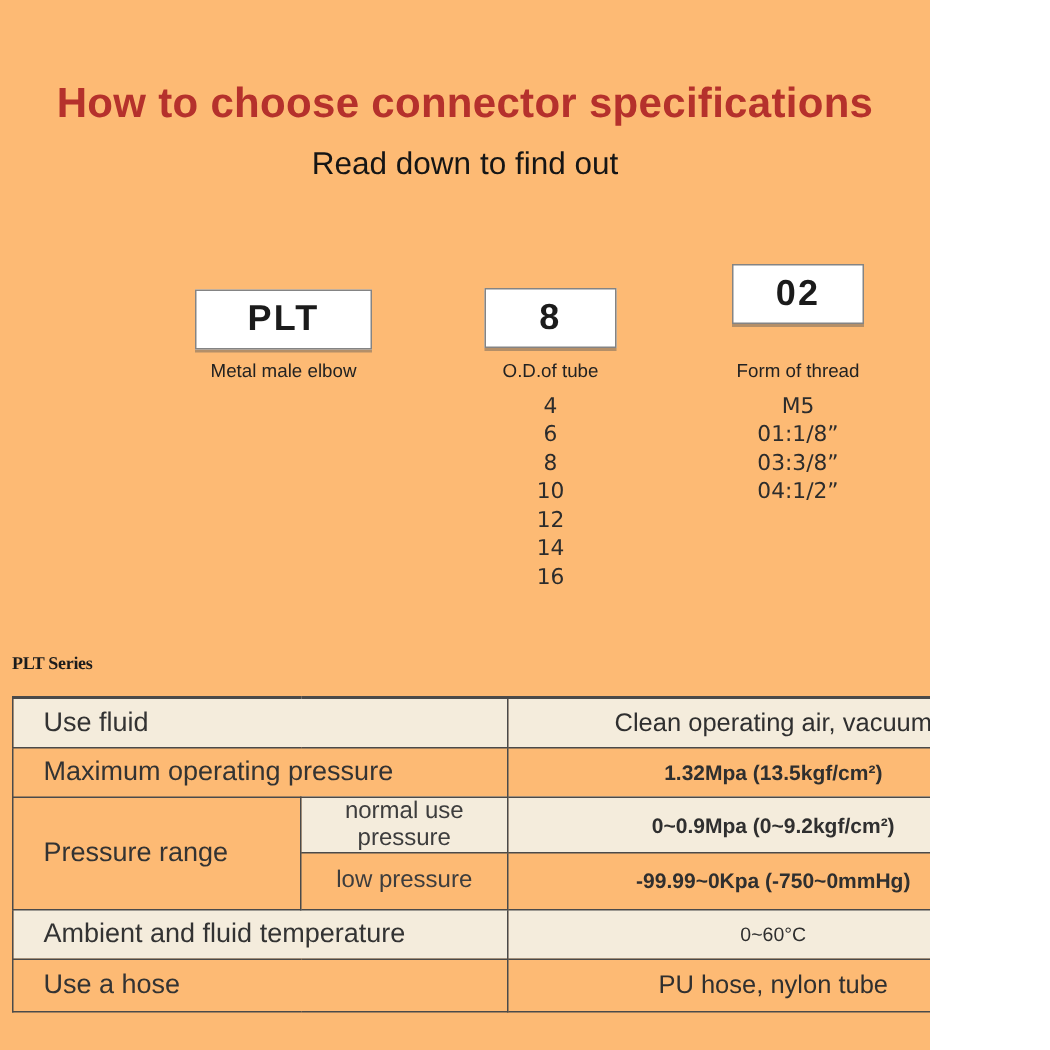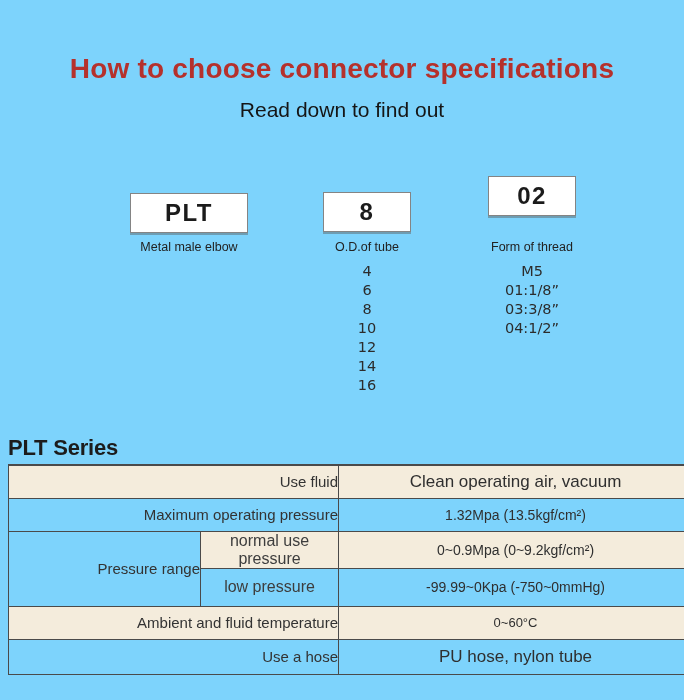--- a/index.html
+++ b/index.html
@@ -1,18 +1,18 @@
 <!DOCTYPE html>
 <html><head>
 <meta charset="utf-8">
 <style>
   * { margin:0; padding:0; box-sizing:border-box; }
   html,body { background:#ffffff; }
   body { width:700px; height:700px; font-family:"Liberation Sans", sans-serif; }
-  .canvas { position:relative; width:684px; height:700px; background:#7dd3fc; overflow:hidden; }
+  .canvas { position:relative; width:620px; height:700px; background:#fdba74; overflow:hidden; }
 
   .title {
     position:absolute; top:53px; left:0; width:100%;
     text-align:center; font-size:28px; font-weight:bold; color:#b5312c;
     letter-spacing:0.2px;
   }
   .subtitle {
     position:absolute; top:98px; left:0; width:100%;
     text-align:center; font-size:21px; color:#151515;
   }
@@ -38,35 +38,35 @@
   .options {
     position:absolute; top:262px; text-align:center;
     font-family:"DejaVu Sans", sans-serif;
     font-size:14.5px; line-height:19px; color:#2c2c2c;
   }
   .opts-tube { left:327px; width:80px; }
   .opts-thread { left:467px; width:130px; }
 
   .series-heading {
     position:absolute; left:8px; top:435px;
-    font-size:22px; font-weight:bold; color:#1c1c1c; letter-spacing:-0.2px;
+    font-size:12px; font-weight:bold; color:#1c1c1c; letter-spacing:-0.2px;font-family:Liberation Serif, serif;
   }
 
   table.spec {
     position:absolute; left:8px; top:464px; width:684px;
     border-collapse:collapse; table-layout:fixed;
     border:1px solid #4a4a4a; border-top:2px solid #4a4a4a;
   }
   table.spec td { border:1px solid #4a4a4a; vertical-align:middle; }
   .beige { background:#f4ecdc; }
-  .lbl   { padding-left:20px; font-size:15px; color:#333333; text-align:right; }
+  .lbl   { padding-left:20px; font-size:18px; color:#333333; text-align:left; }
   .sub-lbl { text-align:center; font-size:16px; color:#3d3d3d; }
   .val   { text-align:center; color:#2f2f2f; }
   .val-lg { font-size:17px; }
-  .val-md { font-size:14px; }
+  .val-md { font-size:14px;font-weight:bold; }
   .val-sm { font-size:13px; }
   .r1 { height:33px; } .r2 { height:33px;padding-left:40px; }
   .r3 { height:37px; } .r4 { height:38px;margin-top:20px; }
   .r5 { height:33px; } .r6 { height:35px;padding-left:41px; }
 </style>
 </head>
 <body>
 
 <div class="canvas">
 

